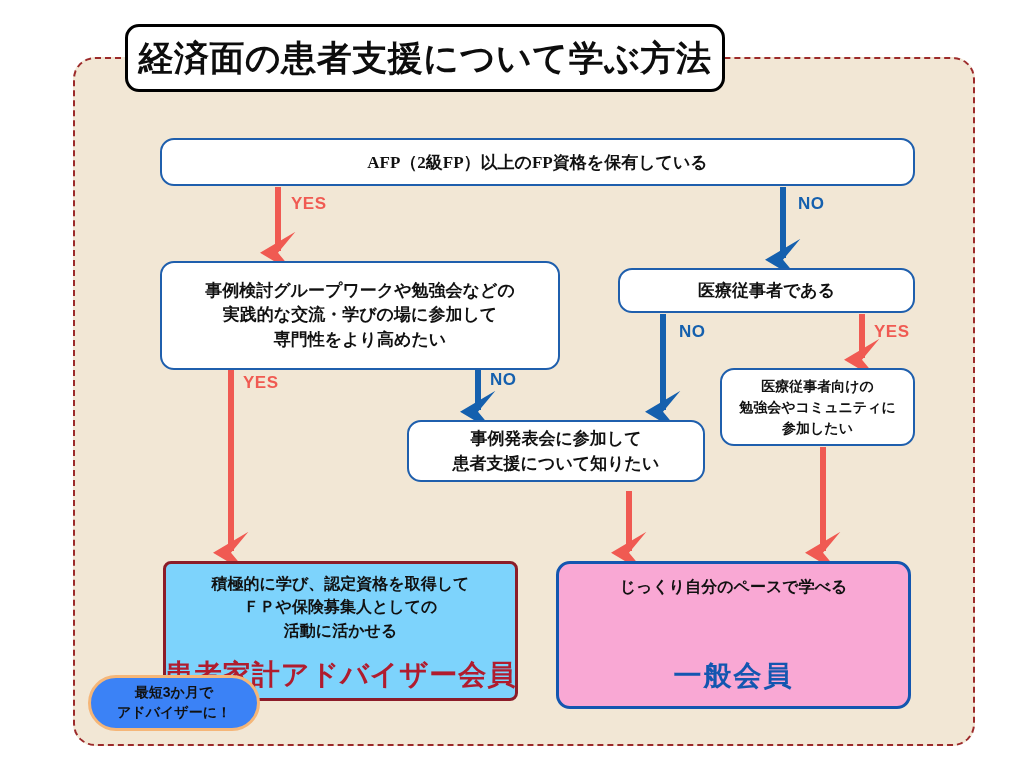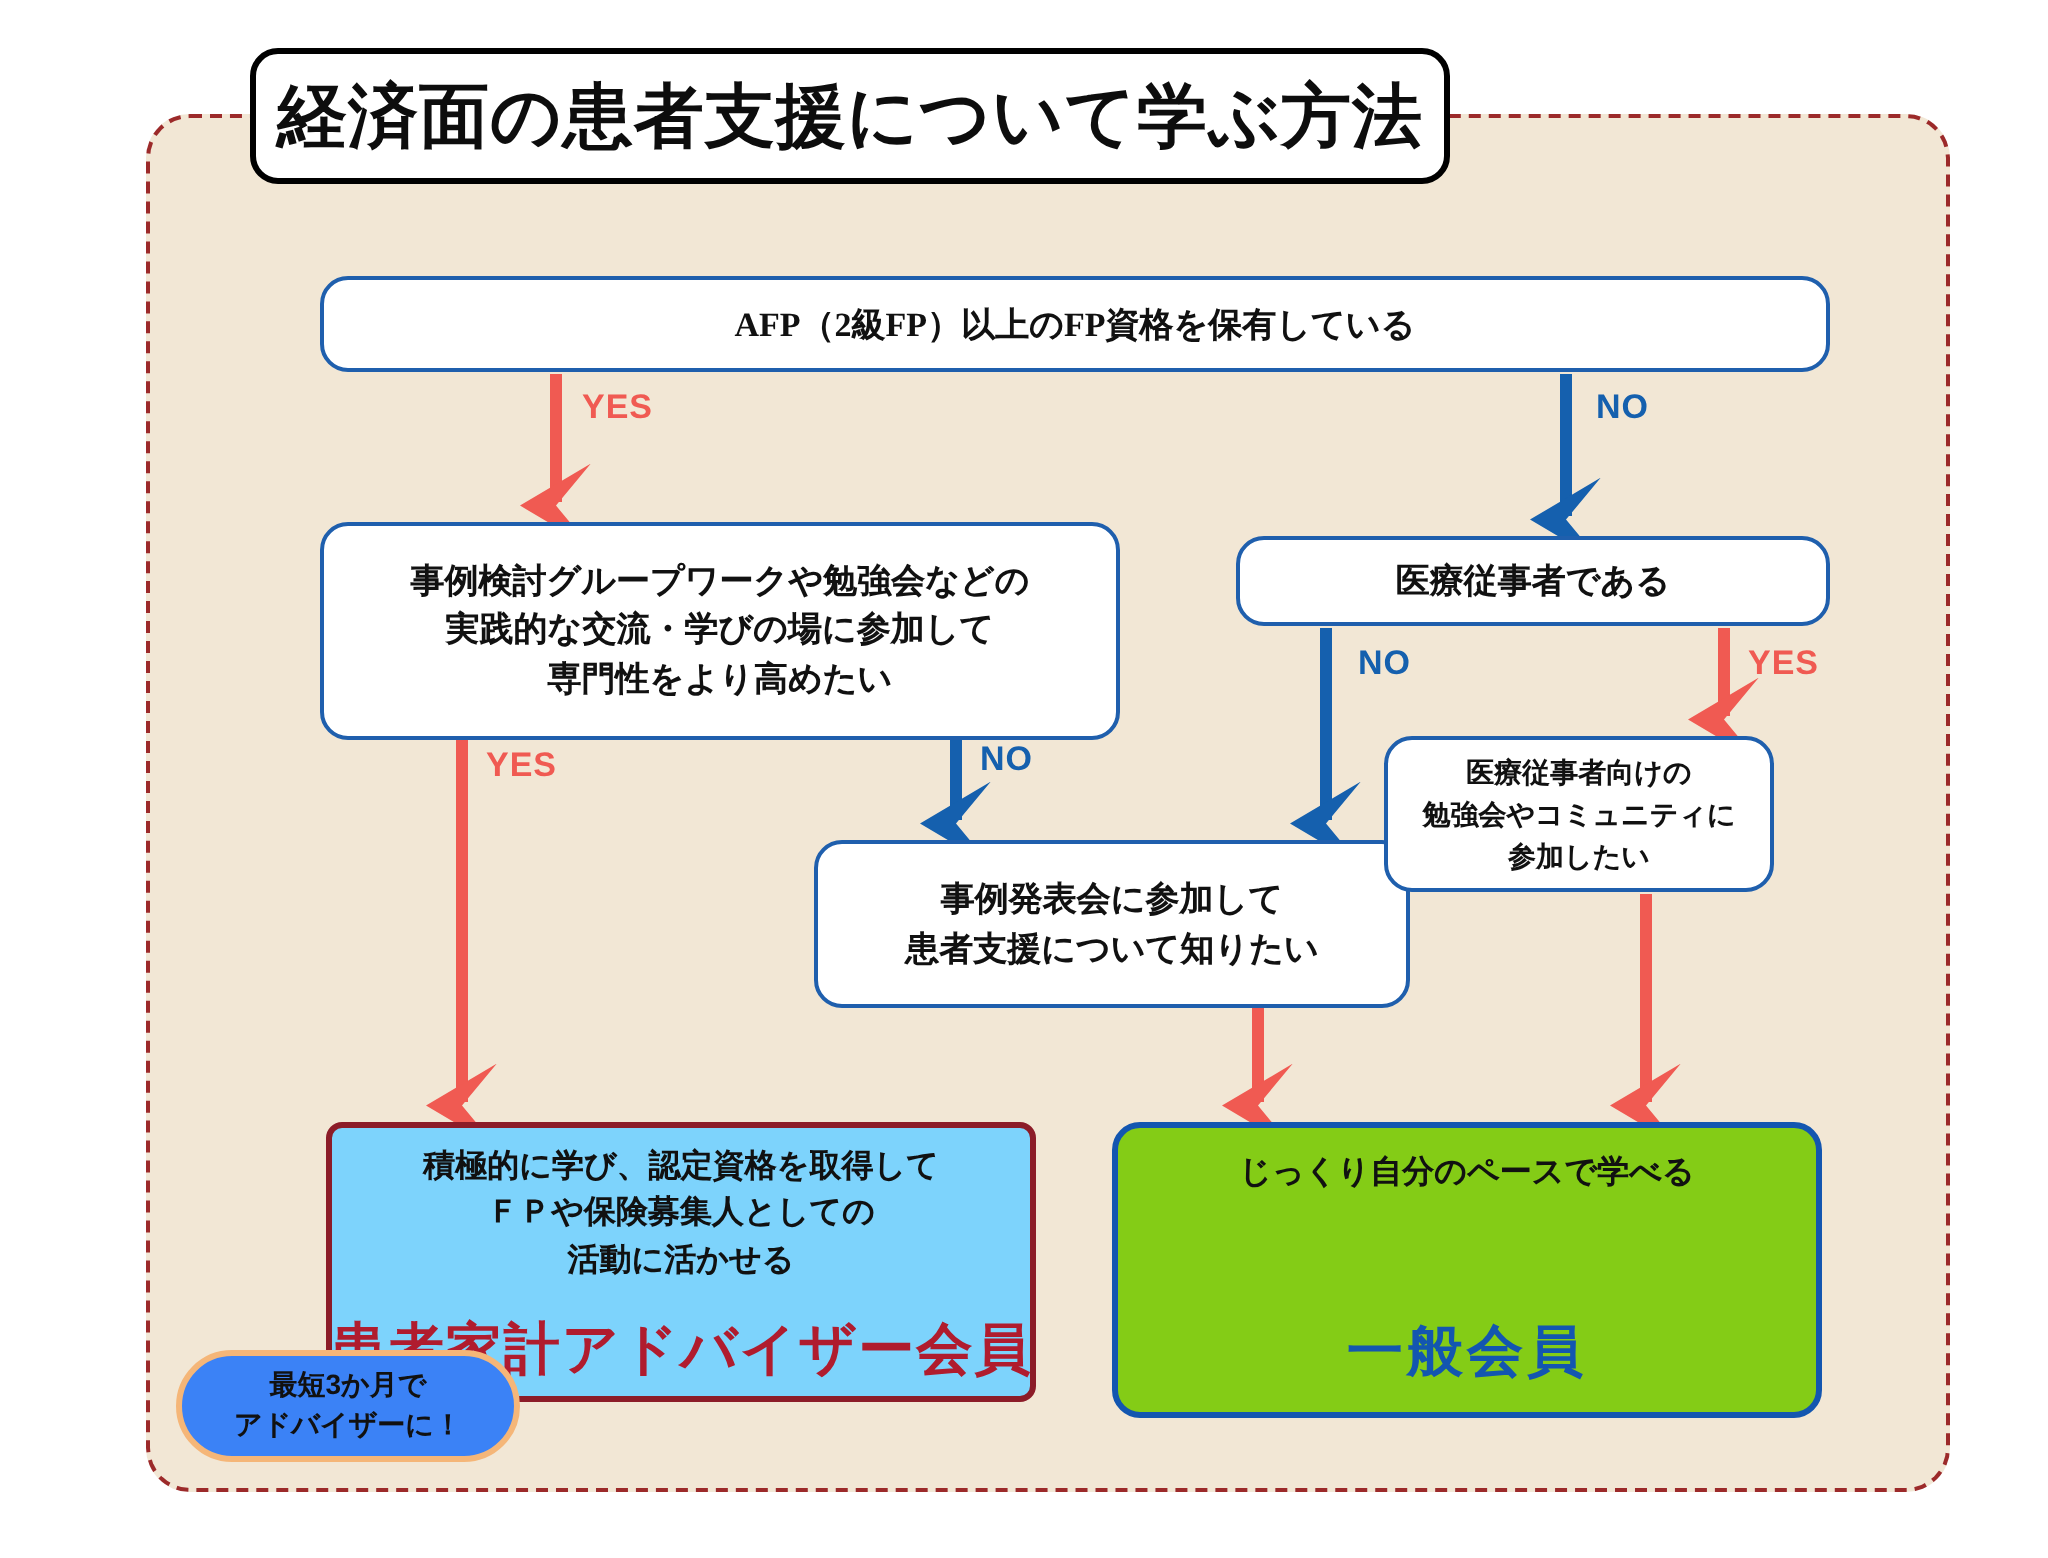--- a/index.html
+++ b/index.html
@@ -62,40 +62,40 @@
     text-align: center;
   }
   .node.decision {
     background: #ffffff;
     border: 2px solid #1F5FAD;
     border-radius: 14px;
     color: #111111;
     font-weight: 700;
   }
   .node.result-blue {
-    background: #84cc16;
+    background: #f9a8d4;
     border: 3px solid #1356B0;
     border-radius: 14px;
     color: #111111;
     gap: 32px;
   }
   .node.result-pink {
     background: #7dd3fc;
     border: 3px solid #8C1C28;
     border-radius: 8px;
     color: #111111;
   }
   .node .line { display: block; }
 
   
   #node-q1 { left: 160px; top: 138px; width: 755px; height: 48px; font-size: 17px; font-family: Liberation Serif, serif; }
   #node-q2 { left: 160px; top: 261px; width: 400px; height: 109px; font-size: 17px; line-height: 1.45; }
   #node-q3 { left: 618px; top: 268px; width: 297px; height: 45px; font-size: 17px; }
-  #node-q4 { left: 407px; top: 420px; width: 298px; height: 84px; font-size: 17px; line-height: 1.5; }
-  #node-q5 { left: 692px; top: 368px; width: 195px; height: 78px; font-size: 14px; line-height: 1.5; }
+  #node-q4 { left: 407px; top: 420px; width: 298px; height: 62px; font-size: 17px; line-height: 1.5; }
+  #node-q5 { left: 720px; top: 368px; width: 195px; height: 78px; font-size: 14px; line-height: 1.5; }
   #node-result-pink { left: 163px; top: 561px; width: 355px; height: 140px; padding-top: 4px; }
   #node-result-blue { left: 556px; top: 561px; width: 355px; height: 148px; }
 
   .sub-lines { font-size: 16px; font-weight: 700; line-height: 1.45; }
   .sub-lines-blue { font-size: 16px; font-weight: 700; line-height: 1.45; }
   .headline-pink {
     font-size: 28px;
     font-weight: 700;
     color: #B01C2E;
     margin-top: 14px;

